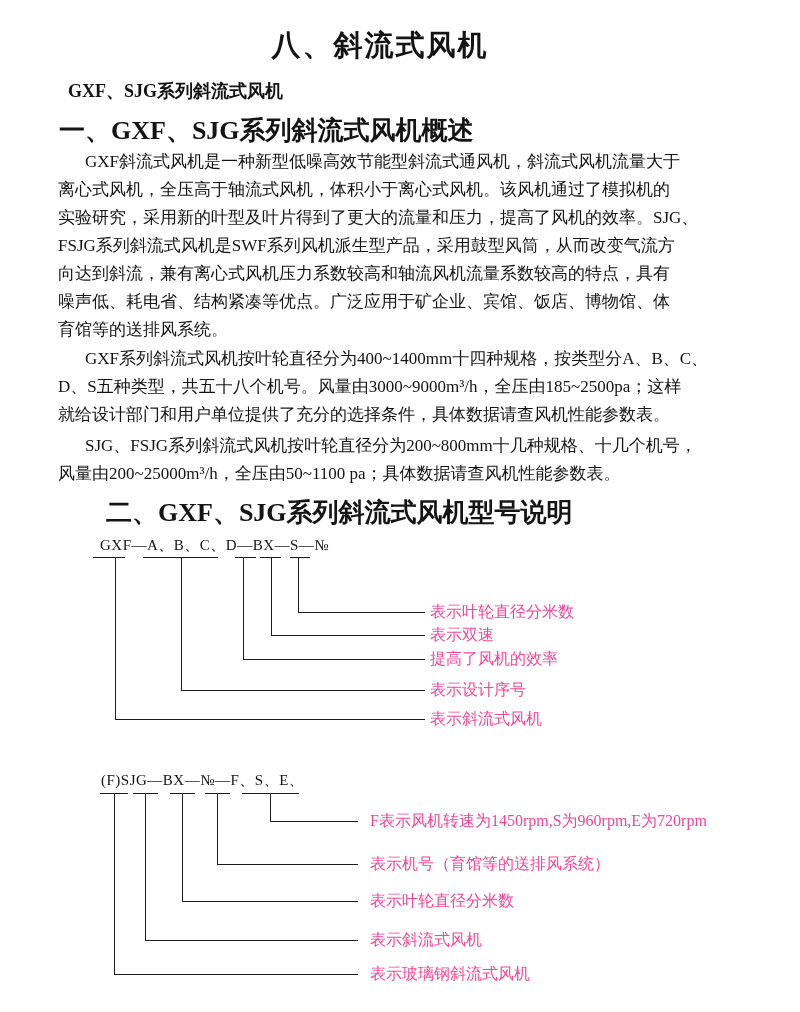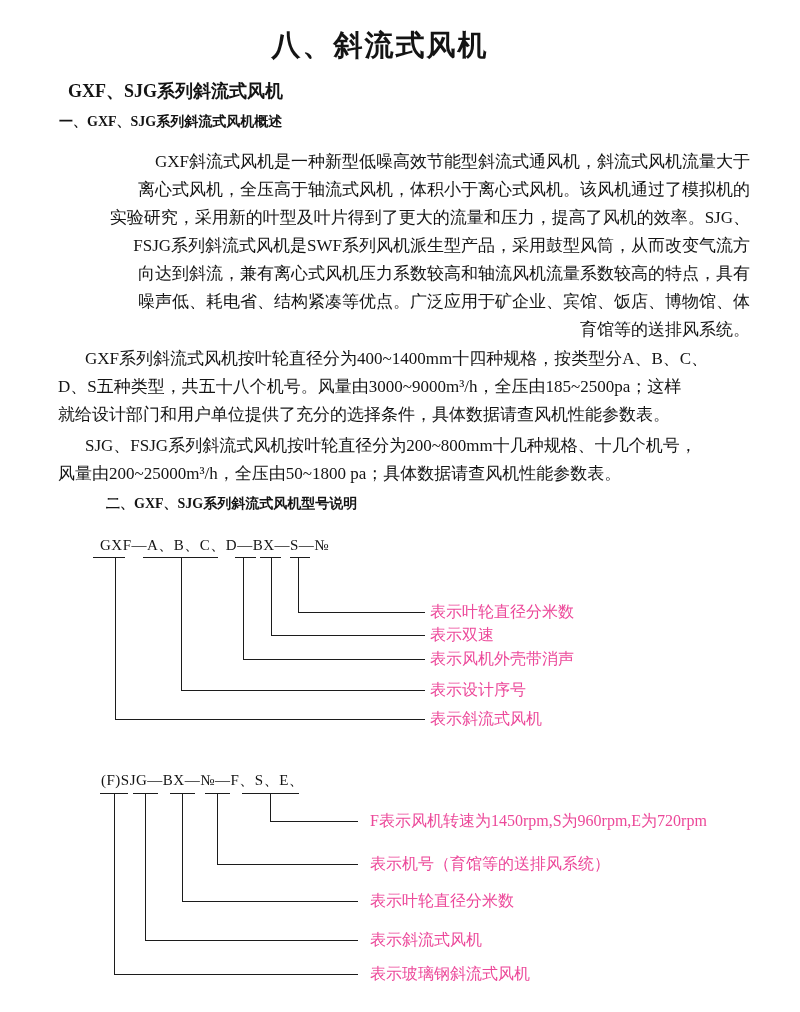--- a/index.html
+++ b/index.html
@@ -7,27 +7,27 @@
     position:relative; width:800px; height:1012px; margin:0 auto;
     background:#ffffff; color:#141414; overflow:hidden;
     font-family:"Liberation Serif","DejaVu Serif",serif;
   }
   .abs { position:absolute; }
   .title {
     top:26px; left:0; width:760px; text-align:center;
     font-size:29px; font-weight:bold; letter-spacing:2px;
   }
   .subtitle { top:79px; left:68px; font-size:18px; font-weight:bold; }
-  .h2 { left:59px; font-size:14px; font-weight:bold; }
+  .h2 { left:59px; font-size:26px; font-weight:bold; }
   .h2.sec1 { top:113px; }
   .h2.sec2 { top:495px;margin-left:47px; }
   .para { left:58px; width:692px; font-size:17px; line-height:28px; }
   .para .pl { white-space:nowrap; }
   .para .indent { padding-left:27px; }
-  .p1 { top:148px;text-align:right; }
+  .p1 { top:148px; }
   .p2 { top:345px; }
   .p3 { top:432px; }
   .code {
     font-size:15px; letter-spacing:0.5px; white-space:nowrap;
     font-weight:normal;
   }
   .code1 { left:100px; top:536px; }
   .code2 { left:101px; top:771px; }
   .hline { height:0; border-top:1px solid #1c1c1c; }
   .vline { width:0; border-left:1px solid #1c1c1c; }
@@ -58,21 +58,21 @@
   </div>
 
   <div class="abs para p2">
     <div class="pl indent">GXF系列斜流式风机按叶轮直径分为400~1400mm十四种规格，按类型分A、B、C、</div>
     <div class="pl">D、S五种类型，共五十八个机号。风量由3000~9000m³/h，全压由185~2500pa；这样</div>
     <div class="pl">就给设计部门和用户单位提供了充分的选择条件，具体数据请查风机性能参数表。</div>
   </div>
 
   <div class="abs para p3">
     <div class="pl indent">SJG、FSJG系列斜流式风机按叶轮直径分为200~800mm十几种规格、十几个机号，</div>
-    <div class="pl">风量由200~25000m³/h，全压由50~1800 pa；具体数据请查风机性能参数表。</div>
+    <div class="pl">风量由200~25000m³/h，全压由50~1100 pa；具体数据请查风机性能参数表。</div>
   </div>
 
   <div class="abs h2 sec2">二、GXF、SJG系列斜流式风机型号说明</div>
 
   <div class="abs code code1">GXF—A、B、C、D—BX—S—№</div>
 
   <div class="abs hline" style="left:93px;  top:557px; width:32px;"></div>
   <div class="abs hline" style="left:143px; top:557px; width:75px;"></div>
   <div class="abs hline" style="left:235px; top:557px; width:21px;"></div>
   <div class="abs hline" style="left:260px; top:557px; width:21px;"></div>
@@ -85,21 +85,21 @@
   <div class="abs vline" style="left:115px; top:558px; height:161px;"></div>
 
   <div class="abs hline" style="left:298px; top:612px; width:127px;"></div>
   <div class="abs hline" style="left:271px; top:635px; width:154px;"></div>
   <div class="abs hline" style="left:243px; top:659px; width:182px;"></div>
   <div class="abs hline" style="left:181px; top:690px; width:244px;"></div>
   <div class="abs hline" style="left:115px; top:719px; width:310px;"></div>
 
   <div class="abs lbl d1lbl" style="top:602px;">表示叶轮直径分米数</div>
   <div class="abs lbl d1lbl" style="top:625px;">表示双速</div>
-  <div class="abs lbl d1lbl" style="top:649px;">表示风机外壳带消声</div>
+  <div class="abs lbl d1lbl" style="top:649px;">提高了风机的效率</div>
   <div class="abs lbl d1lbl" style="top:680px;">表示设计序号</div>
   <div class="abs lbl d1lbl" style="top:709px;">表示斜流式风机</div>
 
   <div class="abs code code2">(F)SJG—BX—№—F、S、E、</div>
 
   <div class="abs hline" style="left:100px; top:793px; width:28px;"></div>
   <div class="abs hline" style="left:133px; top:793px; width:25px;"></div>
   <div class="abs hline" style="left:170px; top:793px; width:25px;"></div>
   <div class="abs hline" style="left:205px; top:793px; width:25px;"></div>
   <div class="abs hline" style="left:242px; top:793px; width:57px;"></div>

